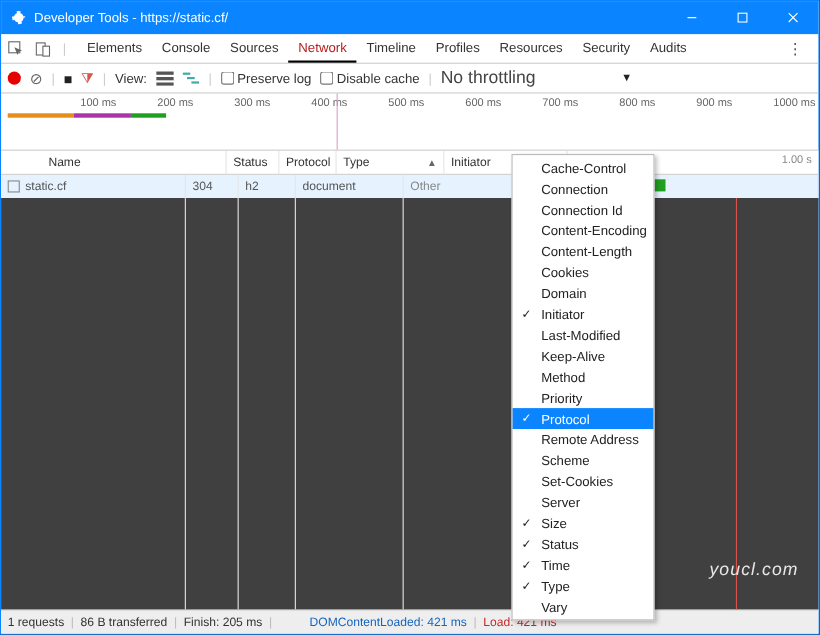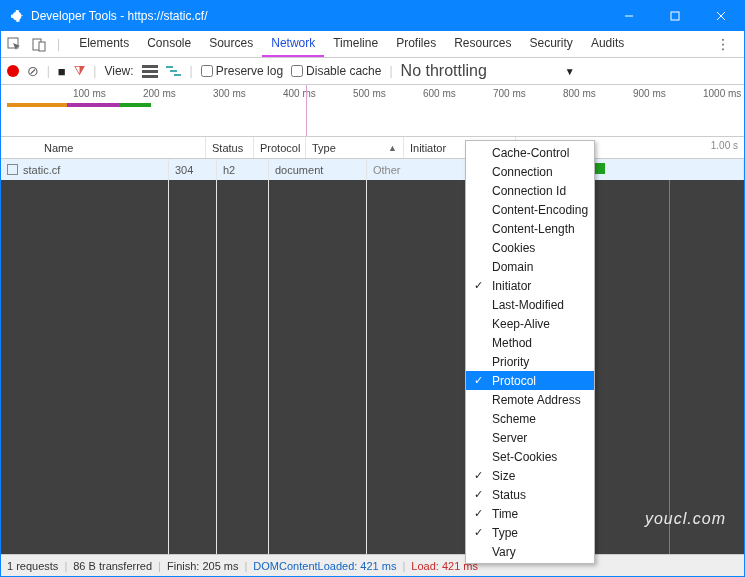--- a/index.html
+++ b/index.html
@@ -6,21 +6,21 @@
 body { width: 745px; height: 577px; background: #0a84ff; overflow: hidden; position: relative; }
 .window { position: absolute; top: 1px; left: 1px; right: 1px; bottom: 1px; background: #fff; display: flex; flex-direction: column; }
 .titlebar { height: 30px; background: #0a84ff; display: flex; align-items: center; padding-left: 8px; color: #fff; font-size: 12px; }
 .titlebar .title { flex: 1; }
 .winbtns { display: flex; }
 .winbtn { width: 46px; height: 30px; display: flex; align-items: center; justify-content: center; color: #fff; }
 .toolbar { height: 27px; border-bottom: 1px solid #ccc; display: flex; align-items: center; padding: 0 6px; font-size: 12px; color: #333; }
 .toolbar .ico { margin-right: 10px; display: inline-flex; }
 .tabs { display: flex; gap: 0; margin-left: 10px; }
 .tab { padding: 5px 9px; font-size: 12px; color: #333; }
-.tab.active { color: #1d4ed8; border-bottom: 2px solid #d946ef; }
+.tab.active { color: #b91c1c; border-bottom: 2px solid #000000; }
 .toolbar .spacer { flex: 1; }
 .dots { padding: 0 8px; color: #555; font-size: 14px; }
 .filterbar { height: 27px; border-bottom: 1px solid #ccc; display: flex; align-items: center; padding: 0 6px; font-size: 12px; gap: 8px; color: #333; }
 .rec { width: 12px; height: 12px; background: #e60000; border-radius: 50%; }
 .no-sign { font-size: 14px; color: #666; }
 .cam { font-size: 13px; color: #222; }
 .funnel { font-size: 13px; color: #d9534f; }
 .pipe { color: #ccc; }
 .viewbtn { width:16px;height:14px;display:inline-block;}
 .throttle { border: none; font-size: 16px; color: #444; }
@@ -46,21 +46,21 @@
 .redline { position: absolute; top: 0; bottom: 0; width: 1px; background: #d9534f; }
 .context-menu { position: absolute; top: 0; left: 465px; width: 130px; background: #fff; border: 1px solid #bbb; box-shadow: 2px 2px 4px rgba(0,0,0,.25); font-size: 12px; padding: 2px 0; }
 .context-menu .item { height: 19px; display: flex; align-items: center; padding-left: 26px; position: relative; color: #222; }
 .context-menu .item.sel { background: #0a84ff; color: #fff; }
 .context-menu .check { position: absolute; left: 8px; color: #222; font-size: 11px; }
 .context-menu .item.sel .check { color: #fff; }
 .tl-chunk { position: absolute; top: 4px; height: 11px; }
 .tl-scale { position: absolute; right: 6px; top: 3px; font-size: 10px; color: #888; }
 .statusbar { height: 22px; border-top: 1px solid #ccc; background: #eee; display: flex; align-items: center; font-size: 11px; padding: 0 6px; gap: 6px; color: #333; }
 .statusbar .sep { color: #bbb; }
-.statusbar .dcl { color: #1565c0; }
+.statusbar .dcl { color: #1565c0; margin-left: 28px; }
 .statusbar .load { color: #c62828; }
 .watermark { position: absolute; right: 18px; bottom: 26px; font-size: 16px; color: #e7e7e7; font-style: italic; letter-spacing: 1px; font-weight: 300; pointer-events: none; }
 label.chk { display: flex; align-items: center; gap: 3px; }
 input[type=checkbox]{ width:12px;height:12px;}
 </style>
 </head>
 <body>
 
 <div class="window">
   <div class="titlebar">
@@ -263,26 +263,26 @@
       <span class="check">✓</span>
       <span>Protocol</span>
     </div>
     <div class="item">
       <span>Remote Address</span>
     </div>
     <div class="item">
       <span>Scheme</span>
     </div>
     <div class="item">
+      <span>Set-Cookies</span>
+    </div>
+    <div class="item">
       <span>Server</span>
     </div>
     <div class="item">
-      <span>Set-Cookies</span>
-    </div>
-    <div class="item">
       <span class="check">✓</span>
       <span>Size</span>
     </div>
     <div class="item">
       <span class="check">✓</span>
       <span>Status</span>
     </div>
     <div class="item">
       <span class="check">✓</span>
       <span>Time</span>

